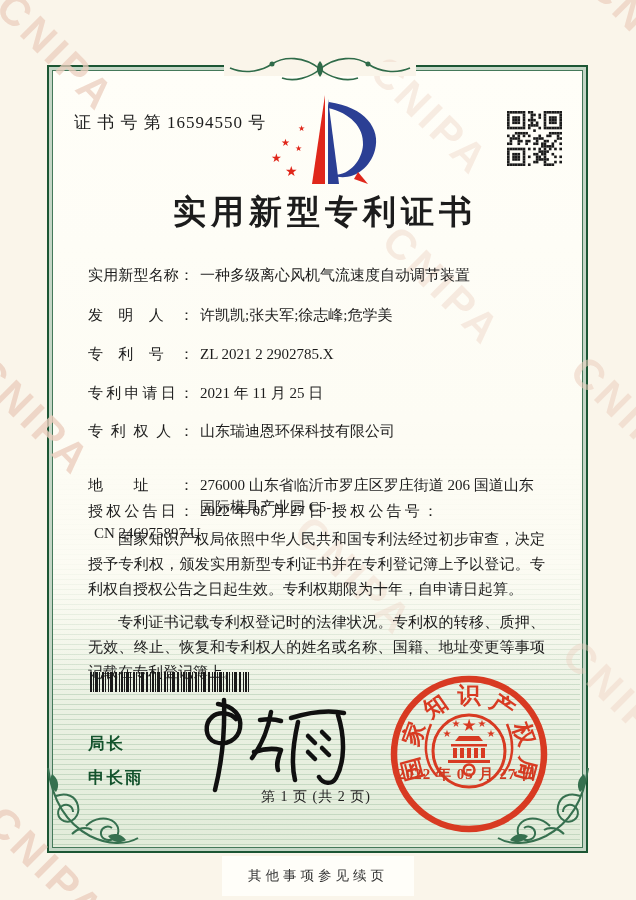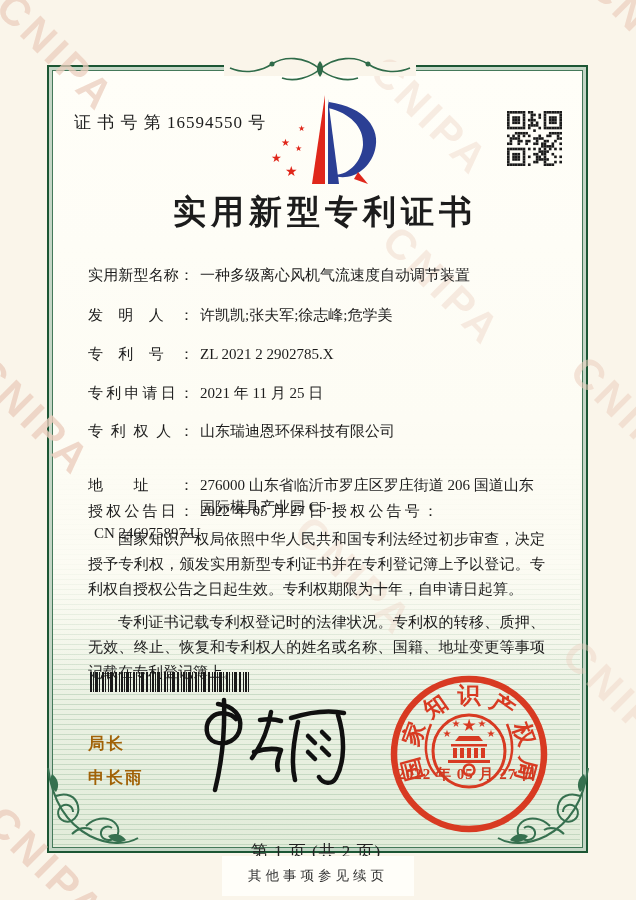--- a/index.html
+++ b/index.html
@@ -38,27 +38,27 @@
   .fvalue{display:inline-block;width:345px;vertical-align:top;margin-left:6px;}
   .fvalue.short{width:132px;}
   .r1{top:264px}.r2{top:304px}.r3{top:343px}.r4{top:382px}.r5{top:420px}.r6{top:474px}.r7{top:500px}
   
   .paras{position:absolute;left:88px;top:527px;width:457px;z-index:5;}
   .paras p{margin:0;font-size:15px;line-height:25px;text-indent:2em;text-align:justify;}
   .paras p + p{margin-top:8px;}
   
   .barcode{position:absolute;left:90px;top:672px;z-index:5;}
   .signer{position:absolute;left:88px;top:726px;z-index:6;font-family:"Liberation Sans",sans-serif;
-          font-size:16.5px;font-weight:600;letter-spacing:2px;color:#a16207;line-height:34px;}
+          font-size:16.5px;font-weight:600;letter-spacing:2px;color:#14532d;line-height:34px;}
   .sig{position:absolute;left:188px;top:690px;z-index:6;}
   .seal{position:absolute;left:384px;top:669px;z-index:5;}
   .seal-date{position:absolute;left:377px;top:765px;width:180px;text-align:center;z-index:6;
              font-size:15px;font-weight:bold;color:#cf3a20;letter-spacing:1px;}
-  .page-ind{position:absolute;left:0;top:840px;width:632px;text-align:center;z-index:5;
-            font-size:17px;letter-spacing:1px;color:#222;}
+  .page-ind{position:absolute;left:0;top:788px;width:632px;text-align:center;z-index:5;
+            font-size:14px;letter-spacing:1px;color:#222;}
   .cont-note{position:absolute;left:50%;top:856px;transform:translateX(-50%);z-index:5;
              background:#fffef9;padding:11px 26px;font-size:13.5px;letter-spacing:4px;color:#333;white-space:nowrap;}
   .ornament{position:absolute;left:224px;top:52px;z-index:6;}
   .flourish{position:absolute;z-index:6;}
   .fl-bl{left:42px;top:748px;}
   .fl-br{left:494px;top:748px;transform:scaleX(-1);}
 </style>
 </head>
 <body>
 

